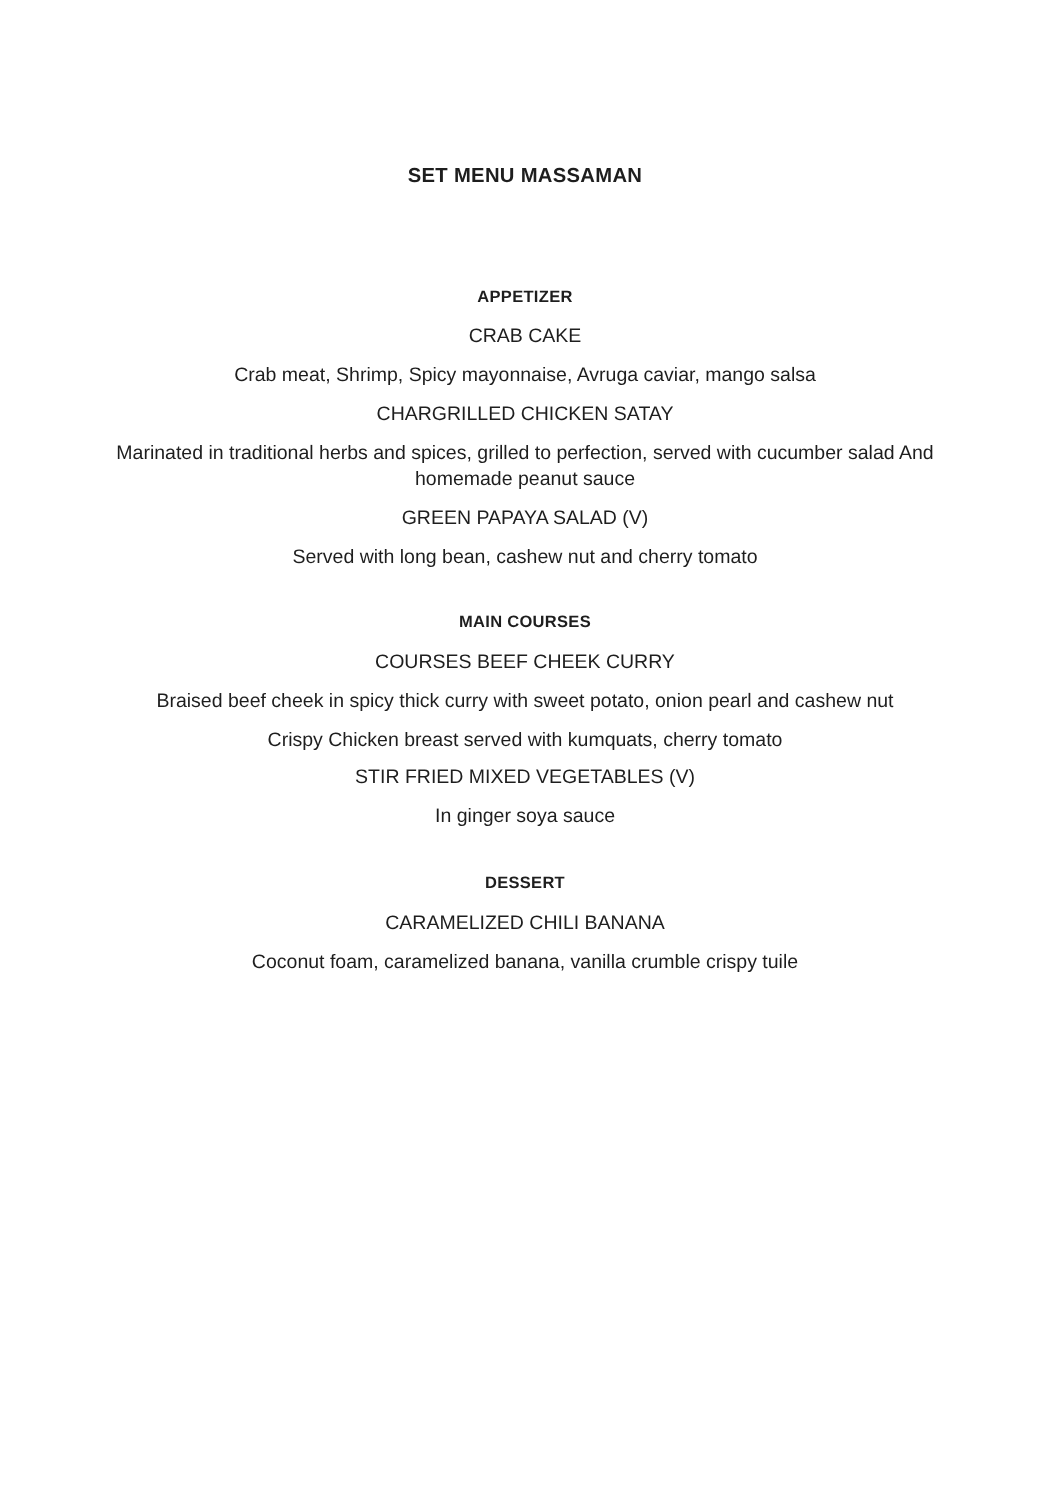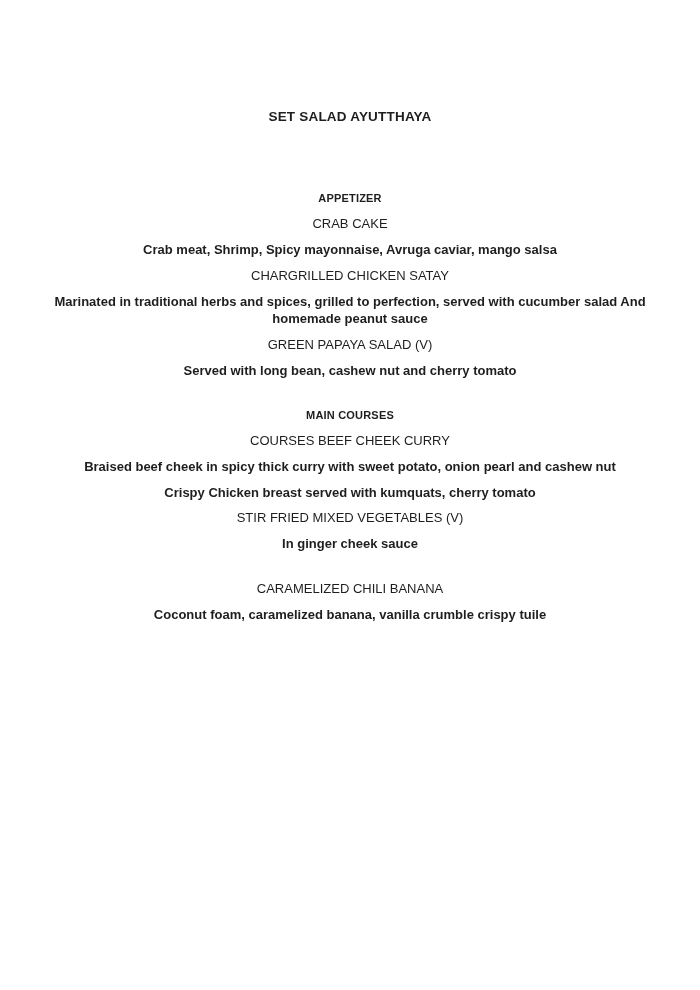--- a/index.html
+++ b/index.html
@@ -40,33 +40,33 @@
     margin: 27px 0 8px 0;
   }
   .item-name {
     font-size: 13px;
     font-weight: 400;
     line-height: 18px;
     margin: 8px auto;
   }
   .item-description {
     font-size: 13px;
-    font-weight: 700;
+    font-weight: 400;
     line-height: 17.5px;
     margin: 8px auto;
     max-width: 600px;
   }
 </style>
 </head>
 <body>
 
 <div class="page">
   <div class="menu-content">
 
-    <h1 class="menu-title">SET SALAD AYUTTHAYA</h1>
+    <h1 class="menu-title">SET MENU MASSAMAN</h1>
 
     <section class="menu-section">
       <h2 class="section-heading">APPETIZER</h2>
 
       <p class="item-name">CRAB CAKE</p>
       <p class="item-description">Crab meat, Shrimp, Spicy mayonnaise, Avruga caviar, mango salsa</p>
 
       <p class="item-name">CHARGRILLED CHICKEN SATAY</p>
       <p class="item-description">Marinated in traditional herbs and spices, grilled to perfection, served with cucumber salad And homemade peanut sauce</p>
 
@@ -76,23 +76,24 @@
 
     <section class="menu-section">
       <h2 class="section-heading">MAIN COURSES</h2>
 
       <p class="item-name">COURSES BEEF CHEEK CURRY</p>
       <p class="item-description">Braised beef cheek in spicy thick curry with sweet potato, onion pearl and cashew nut</p>
 
       <p class="item-description">Crispy Chicken breast served with kumquats, cherry tomato</p>
 
       <p class="item-name">STIR FRIED MIXED VEGETABLES (V)</p>
-      <p class="item-description">In ginger cheek sauce</p>
+      <p class="item-description">In ginger soya sauce</p>
     </section>
 
     <section class="menu-section">
+      <h2 class="section-heading">DESSERT</h2>
 
       <p class="item-name">CARAMELIZED CHILI BANANA</p>
       <p class="item-description">Coconut foam, caramelized banana, vanilla crumble crispy tuile</p>
     </section>
 
   </div>
 </div>
 
 </body></html>

